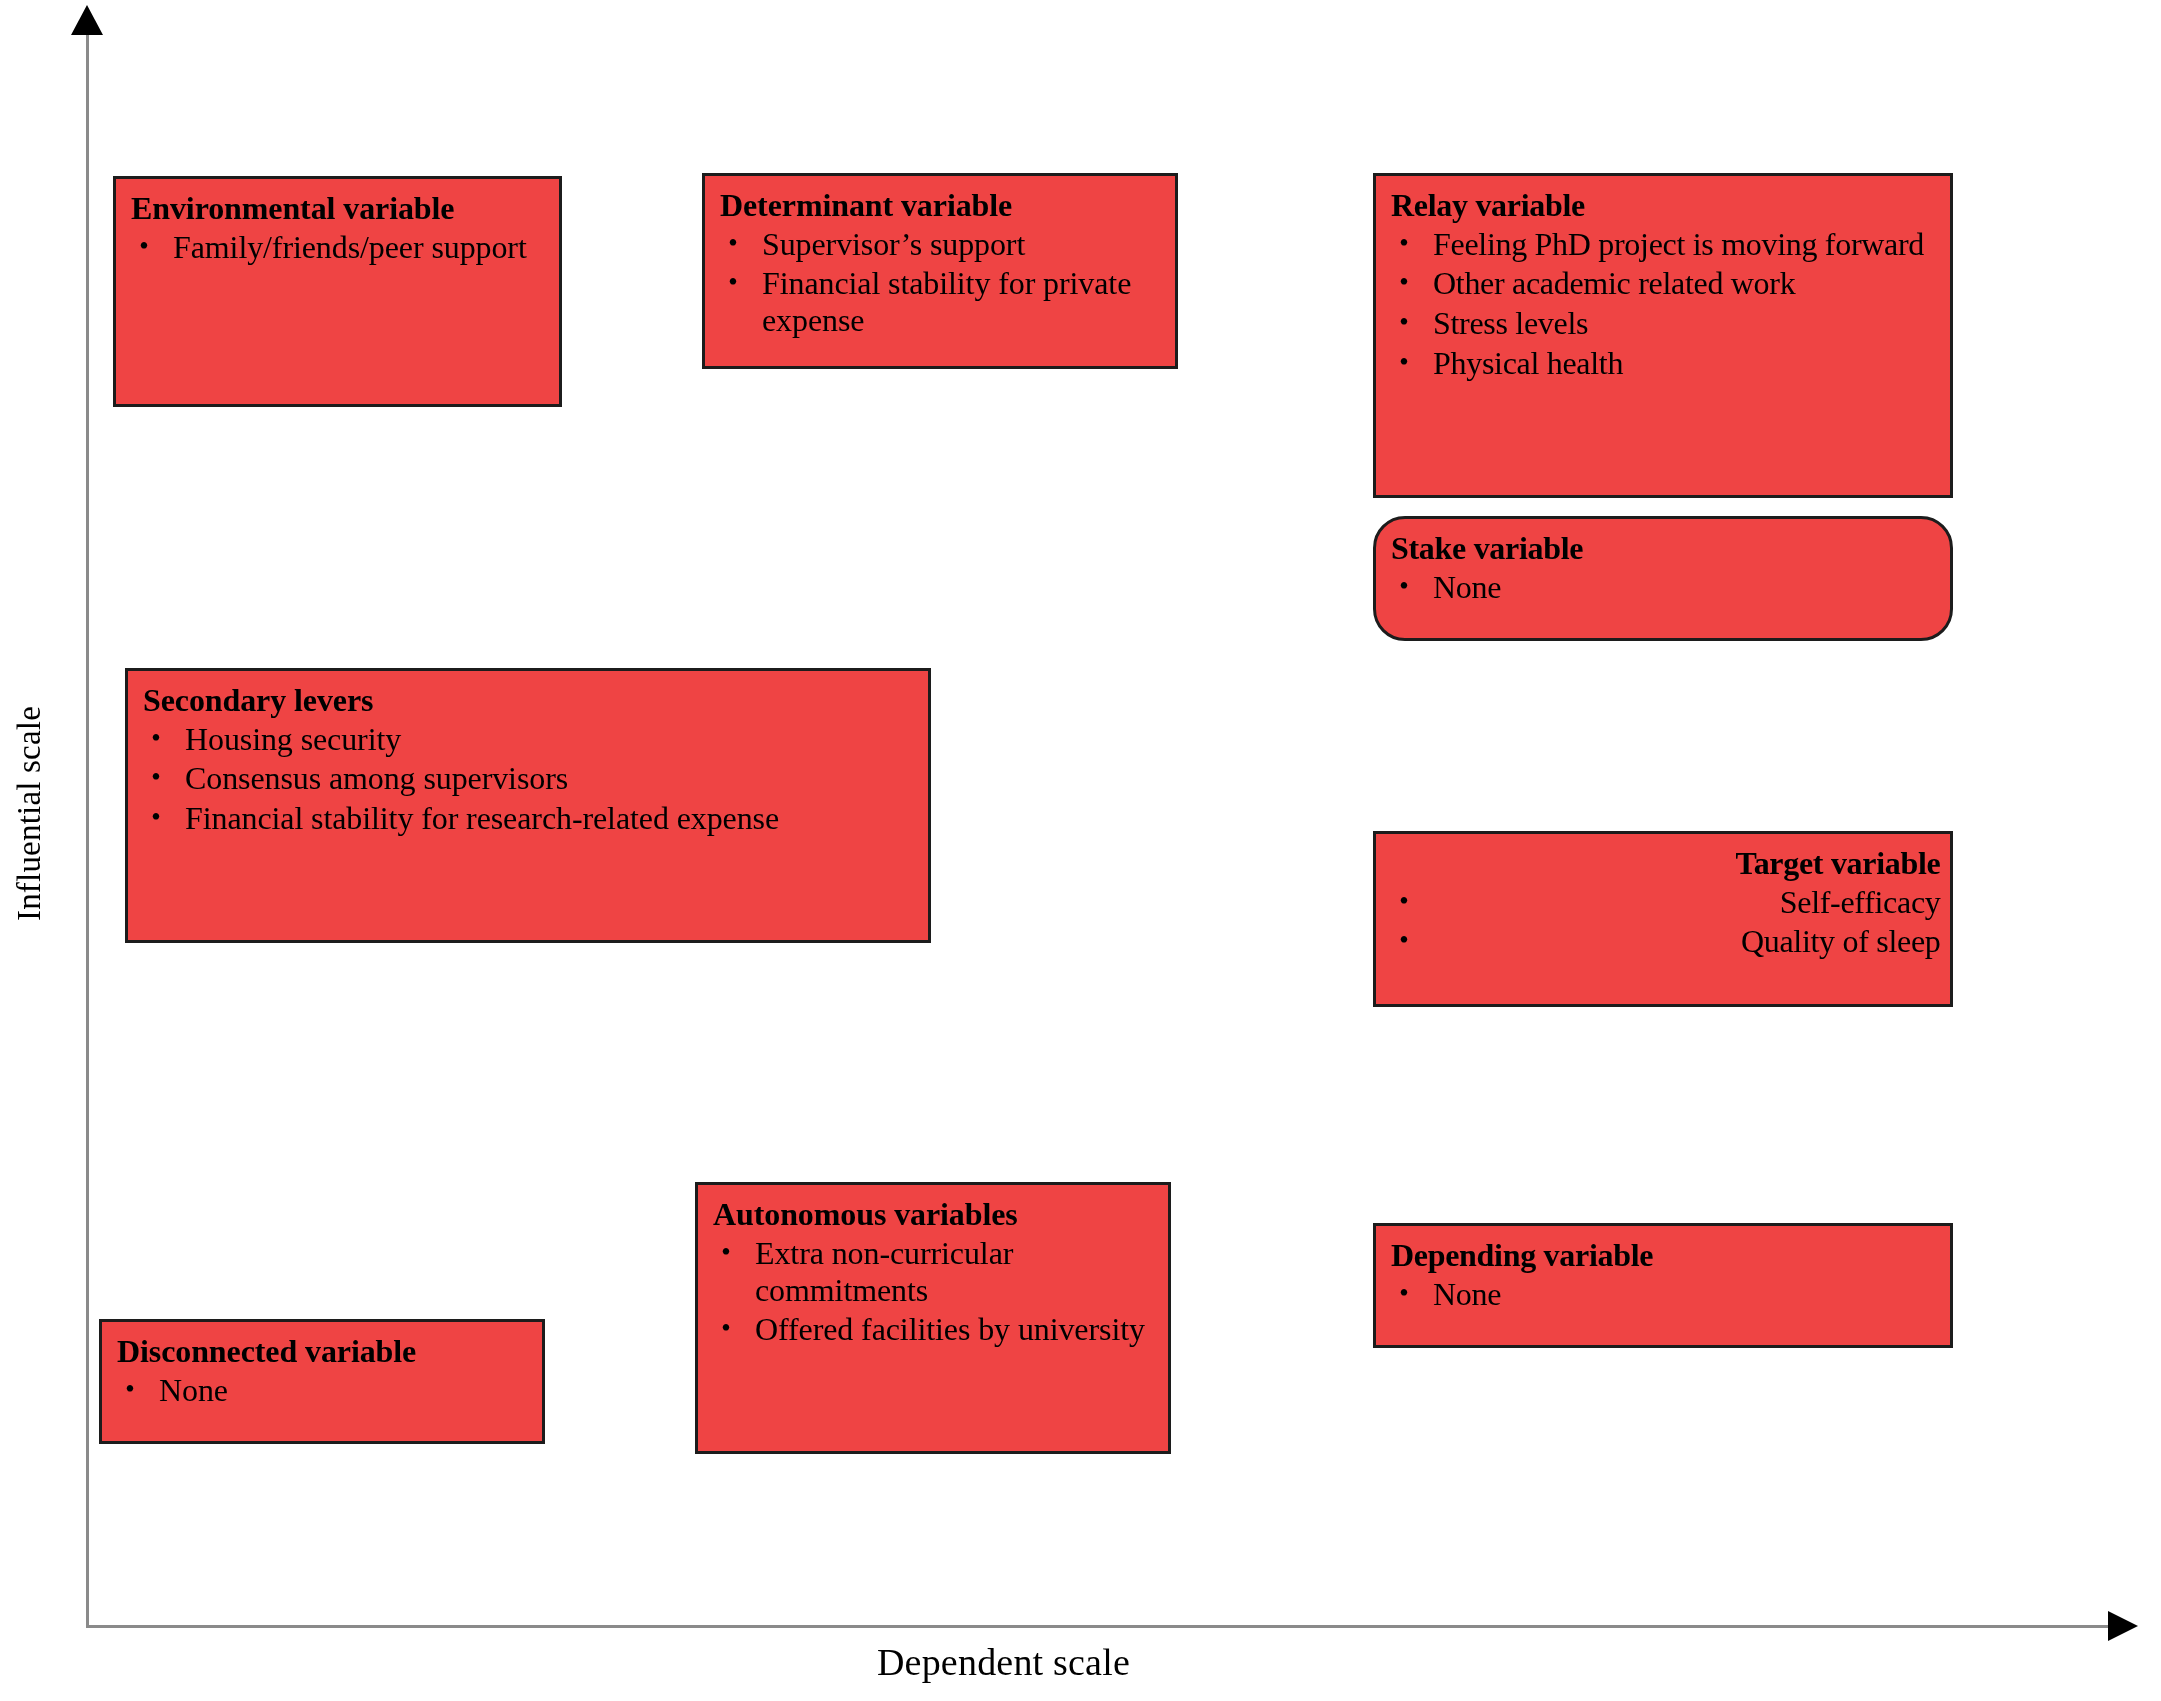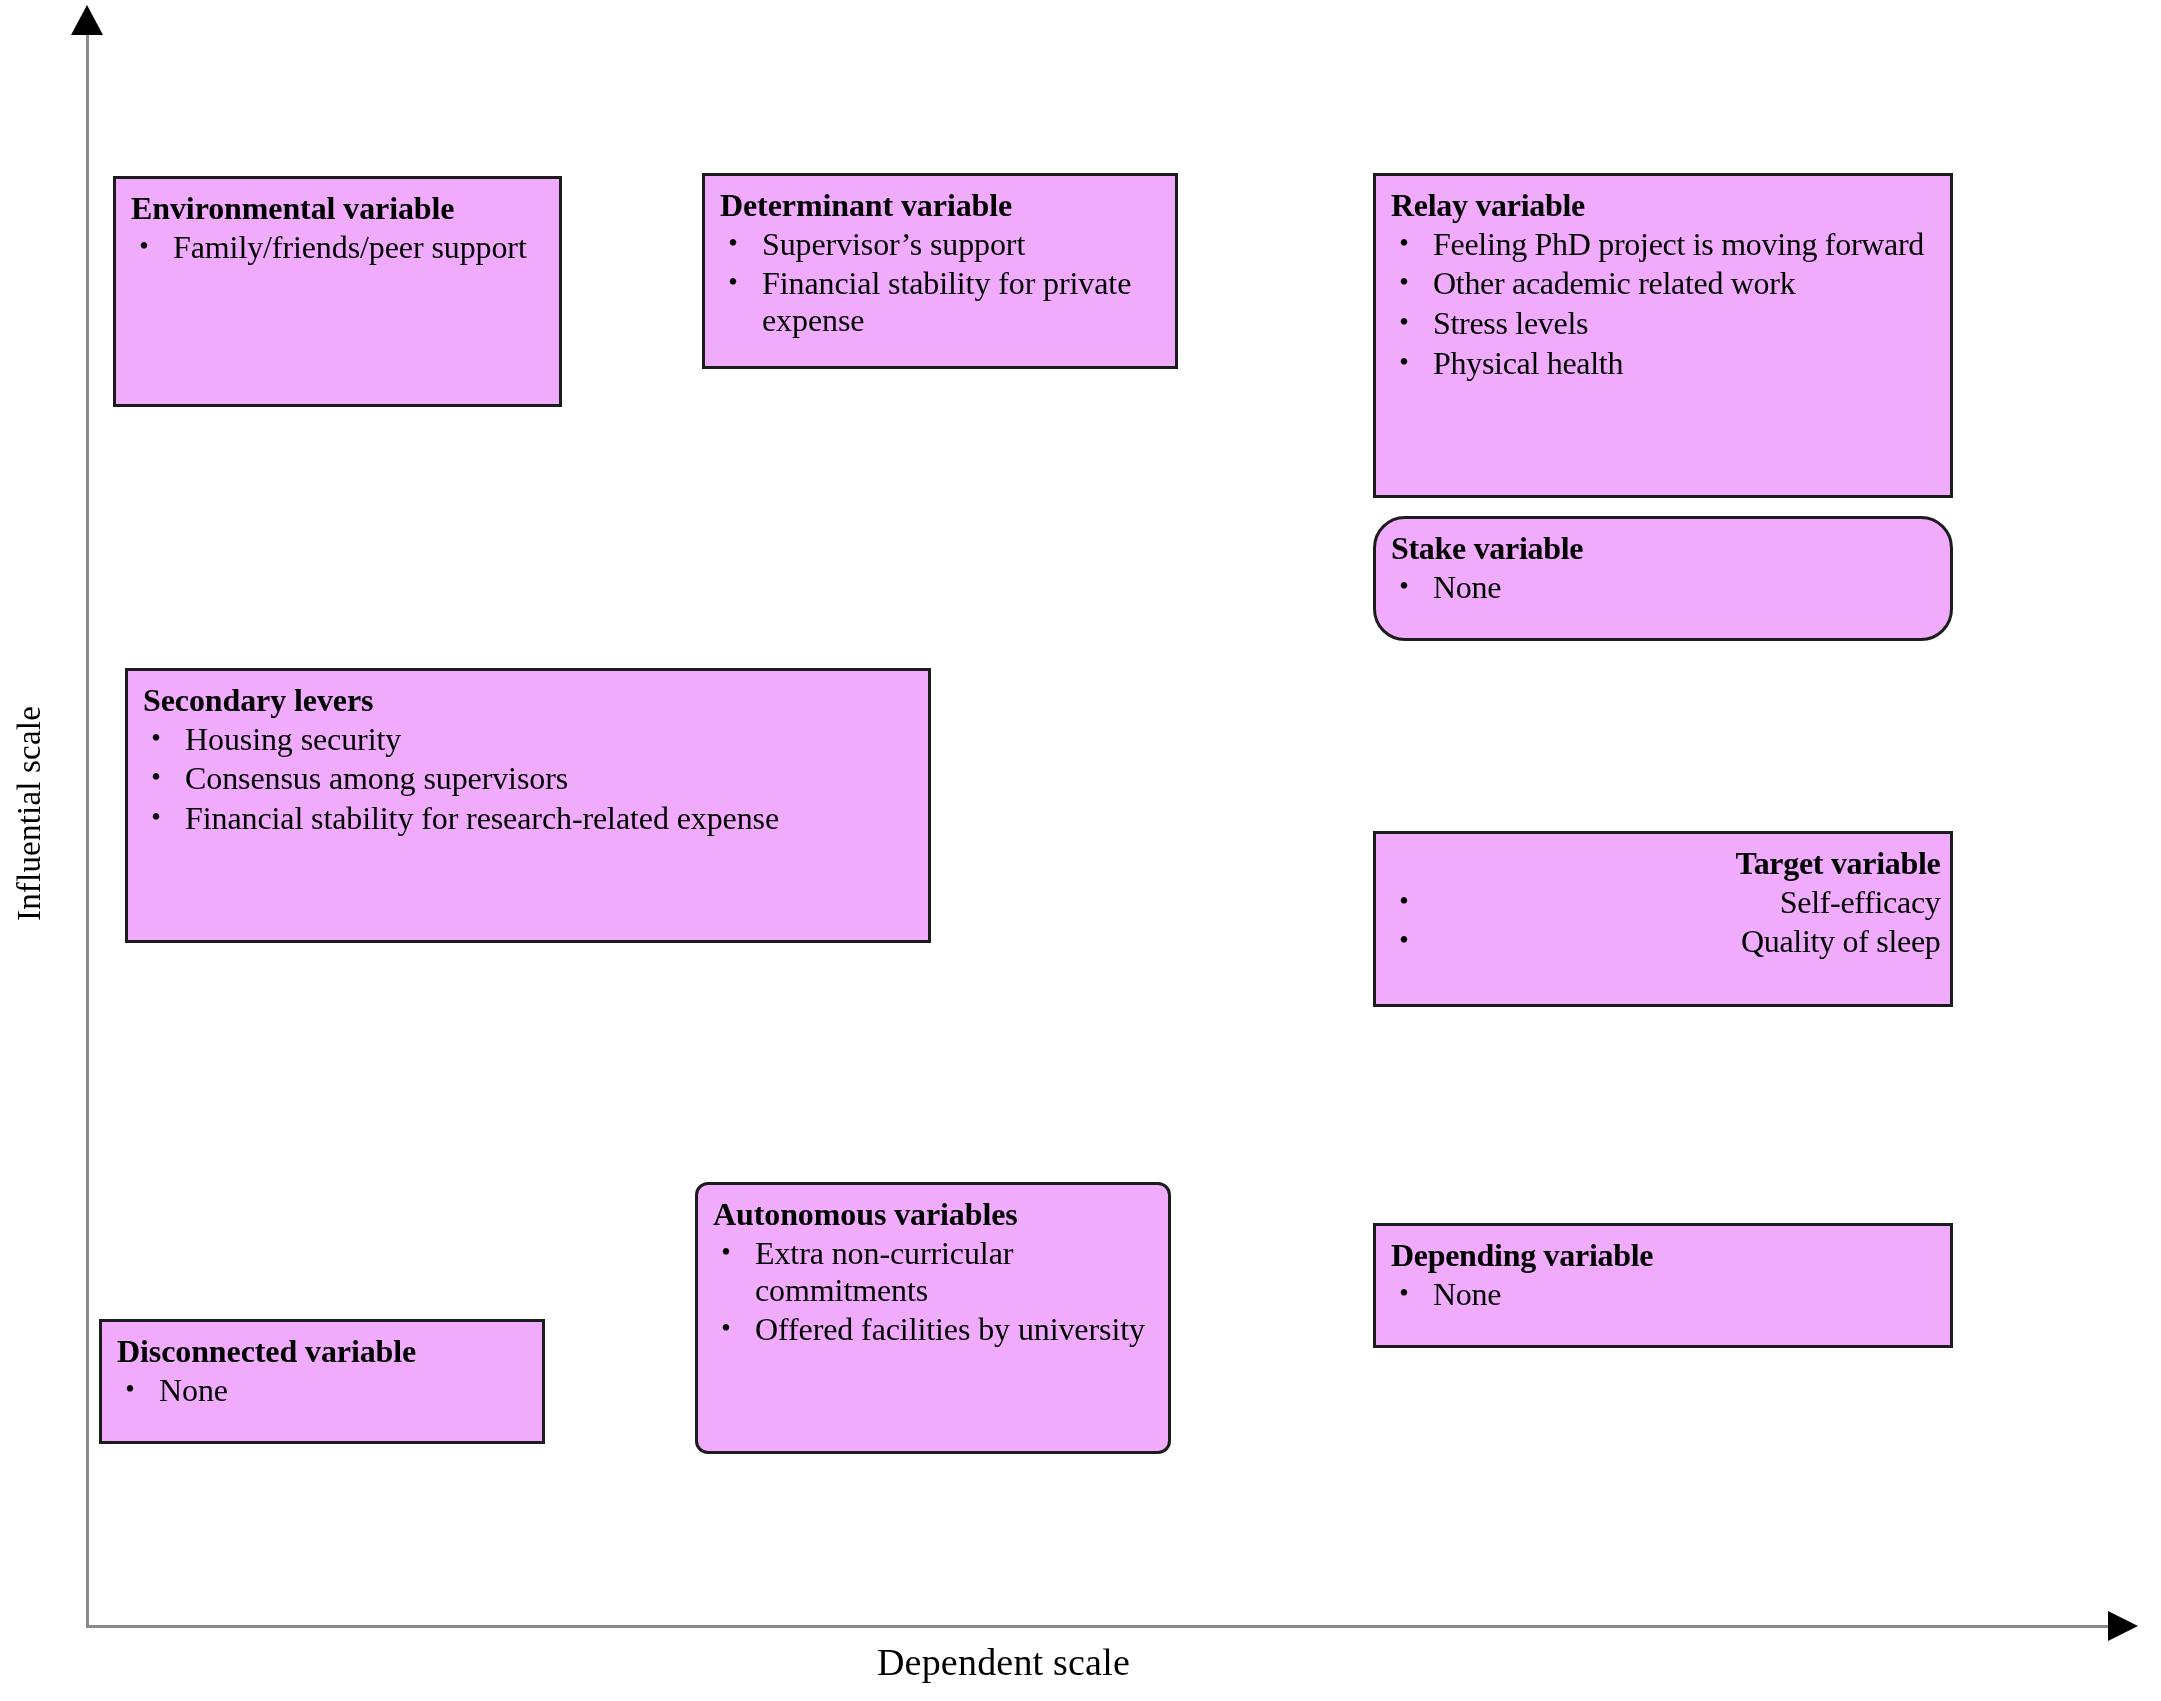--- a/index.html
+++ b/index.html
@@ -76,21 +76,21 @@
     font-size: 38px;
     letter-spacing: 0.2px;
     white-space: nowrap;
   }
 
   
   .var-box {
     position: absolute;
     box-sizing: border-box;
     border: 3.4px solid #1c1c1c;
-    background: #f0abfc;
+    background: #ef4444;
     padding: 11px 9.5px 6.8px 15px;
   }
   .box-title {
     font-weight: bold;
     font-size: 32px;
     line-height: 1.16;
     margin: 0 0 1.4px 0;
     letter-spacing: -0.1px;
   }
   ul.box-list {
@@ -114,21 +114,21 @@
     line-height: 1.32;
   }
 
   
   #box-environmental { left: 113px;  top: 176px;  width: 449px;  height: 231px; }
   #box-determinant   { left: 702px; top: 173px;  width: 476px;  height: 196px; }
   #box-relay         { left: 1373px; top: 173px;  width: 580px;  height: 325px; }
   #box-stake         { left: 1373px; top: 516px;  width: 580px;  height: 125px; border-radius: 32px; }
   #box-secondary     { left: 113px;  top: 668px;  width: 806px; height: 275px; margin-left: 12px; }
   #box-target        { left: 1373px; top: 831px; width: 580px;  height: 176px; text-align: right; }
-  #box-autonomous    { left: 695px; top: 1182px; width: 476px;  height: 272px; border-radius: 13px; }
+  #box-autonomous    { left: 695px; top: 1182px; width: 476px;  height: 272px; }
   #box-depending     { left: 1373px; top: 1223px; width: 580px;  height: 125px; }
   #box-disconnected  { left: 99px;  top: 1319px; width: 446px;  height: 125px; }
 
   #box-relay .box-title,
   #box-relay ul.box-list li,
   #box-stake .box-title,
   #box-stake ul.box-list li,
   #box-target .box-title,
   #box-target ul.box-list li,
   #box-depending .box-title,

